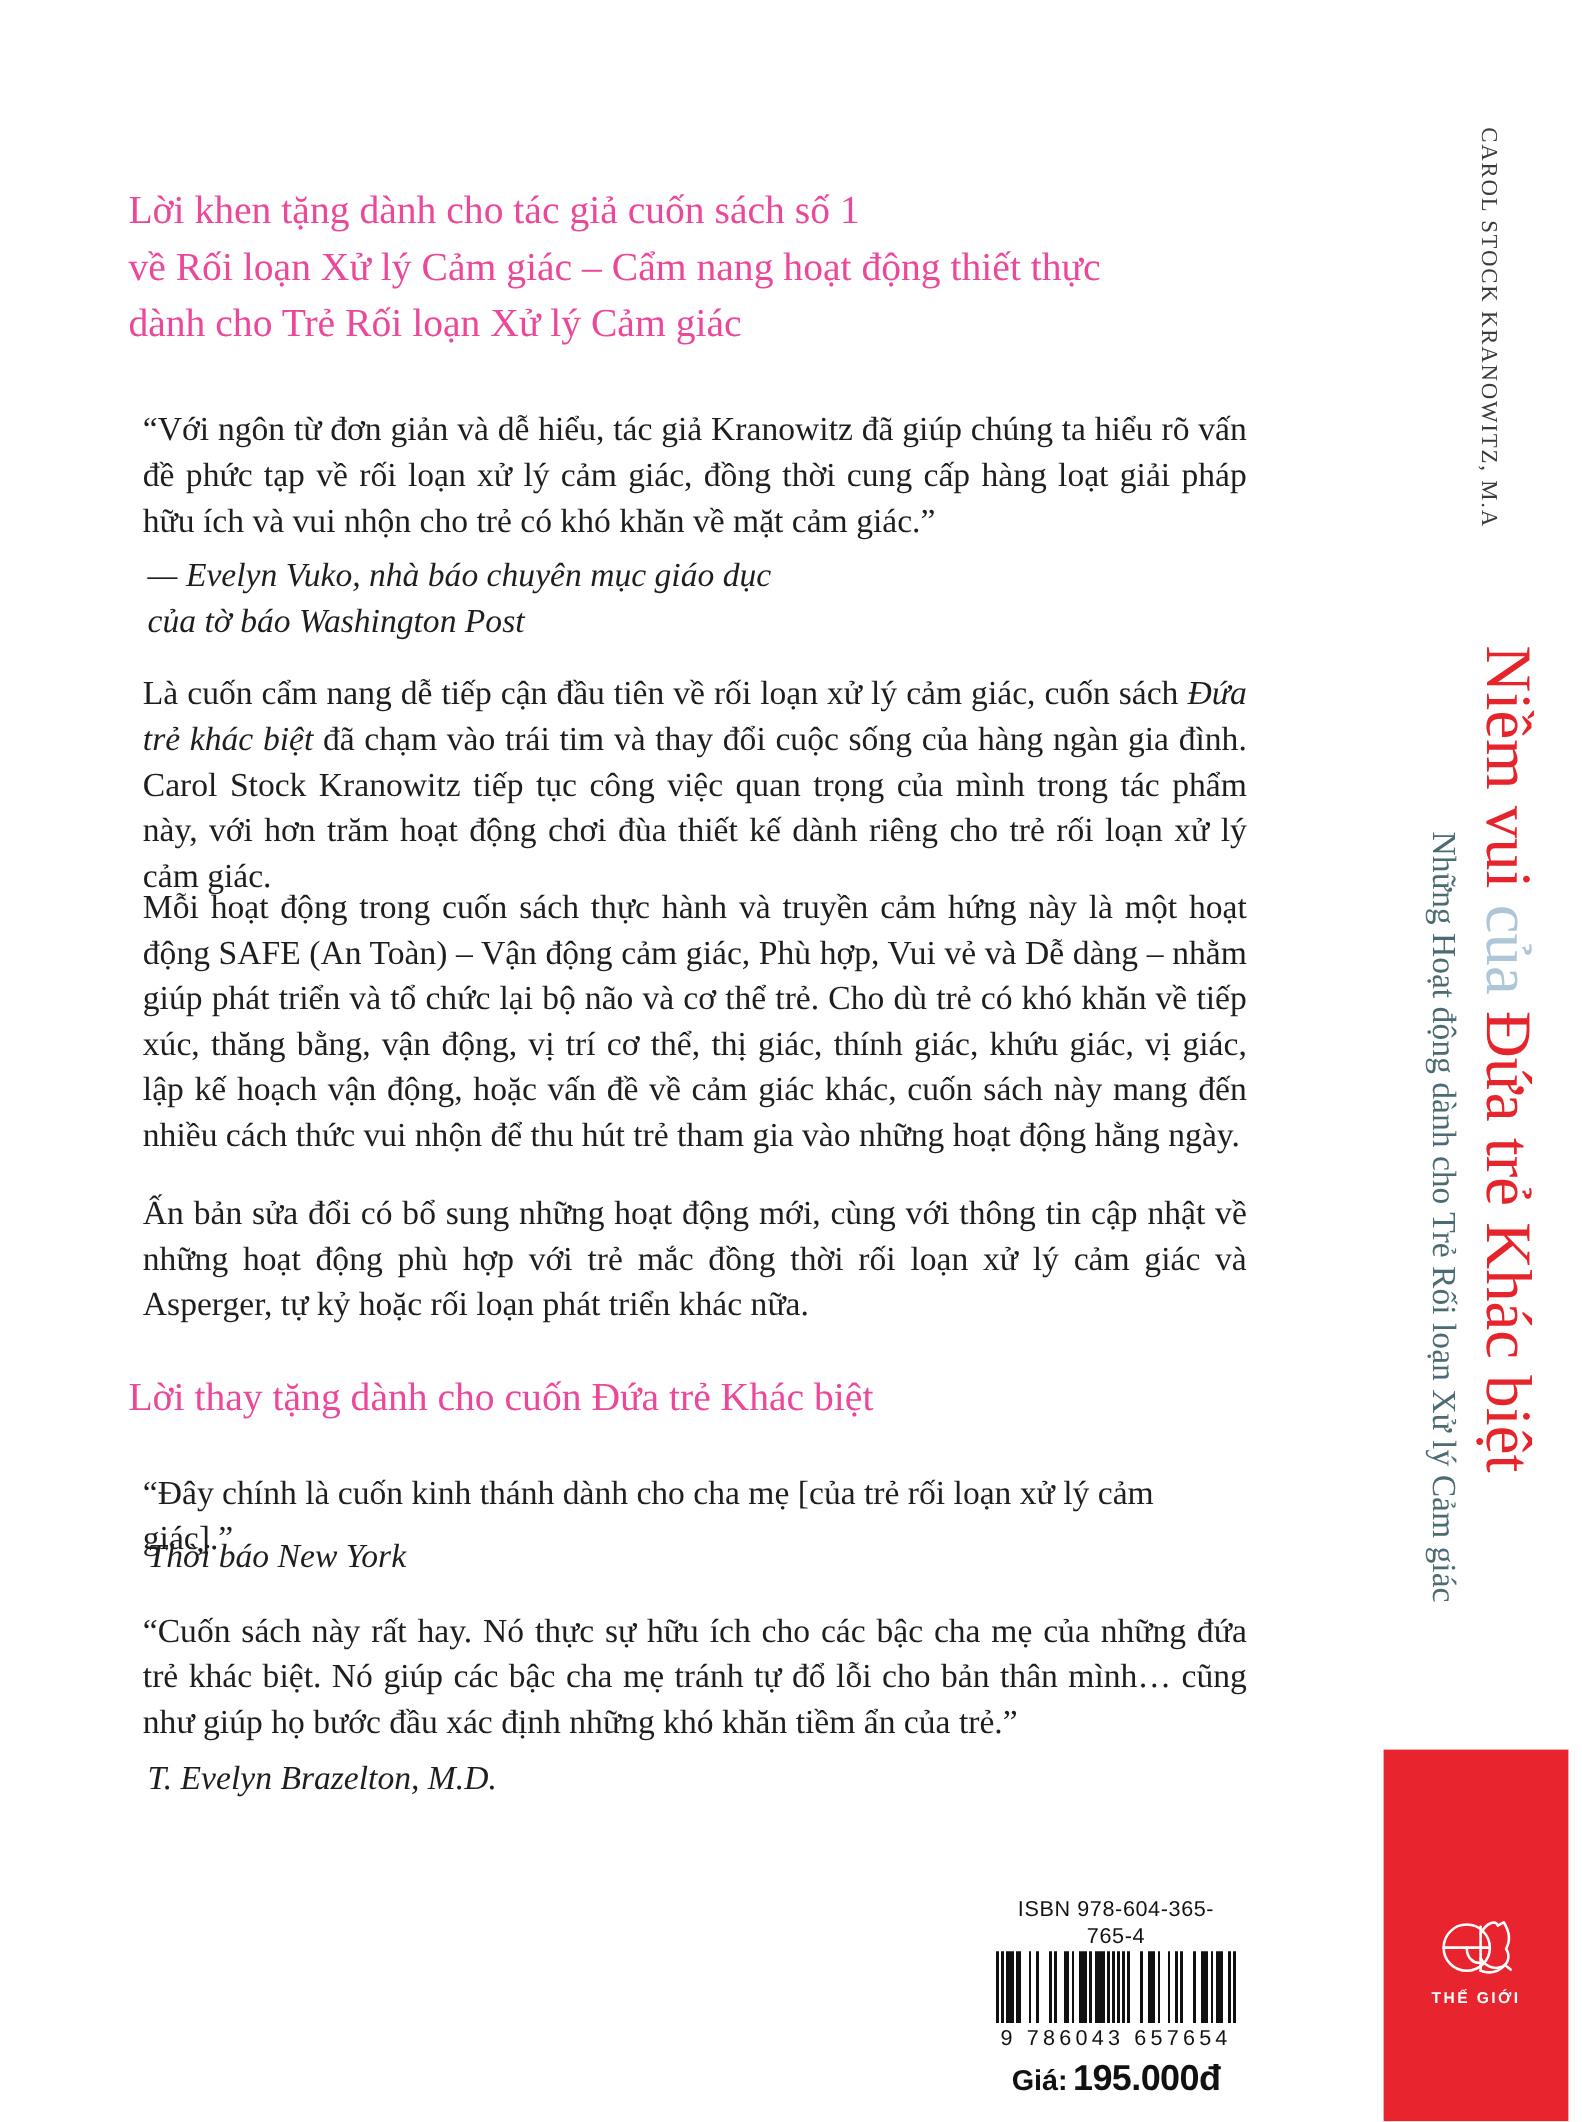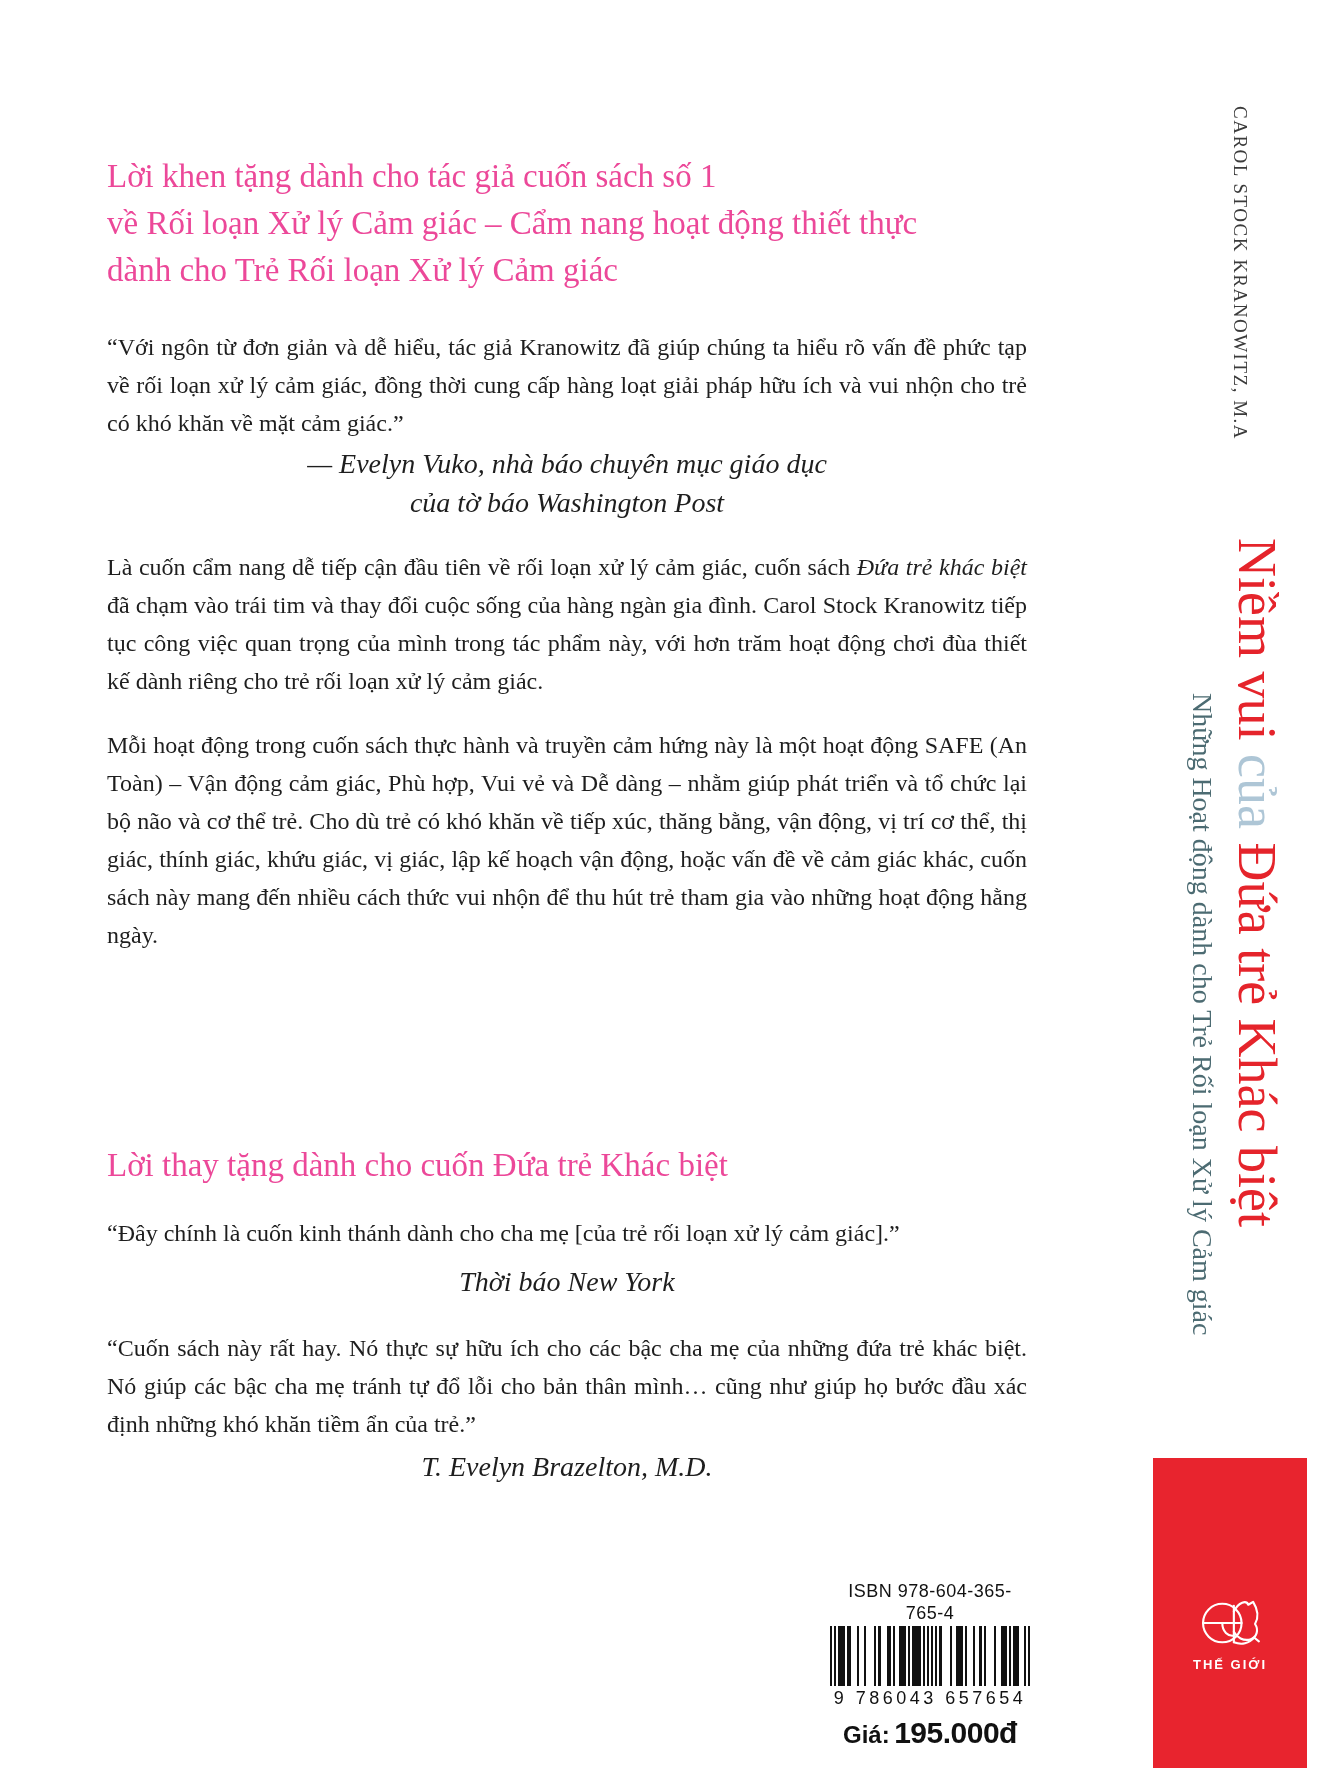--- a/index.html
+++ b/index.html
@@ -7,25 +7,25 @@
     position:relative;width:1318px;height:1768px;background:#ffffff;overflow:hidden;
     font-family:"Liberation Serif","DejaVu Serif",serif;color:#1e1e1e;
   }
   .abs{position:absolute;}
   .col{left:107px;width:920px;}
   .red-heading{
     color:#ec4899;font-size:33px;line-height:47px;font-weight:400;
     white-space:pre-line;margin:0;
   }
   .body-par{
-    font-size:24px;line-height:38px;text-align:justify;margin:0;
+    font-size:28px;line-height:38px;text-align:justify;margin:12px;
   }
   .attribution{
-    font-size:28px;line-height:39px;font-style:italic;text-align:center;
-    white-space:pre-line;margin:0;
+    font-size:28px;line-height:39px;font-style:italic;text-align:left;
+    white-space:pre-line;margin:16px;
   }
   .quote{text-align:justify;}
   .single-line{text-align:left;}
   
   .isbn-block{left:830px;top:1532px;width:200px;text-align:center;
     font-family:"Liberation Sans","DejaVu Sans",sans-serif;color:#111;}
   .isbn-label{font-size:18px;letter-spacing:.5px;line-height:22px;margin-top:48px;}
   .barcode{display:block;margin:2px auto 0 auto;}
   .barcode-digits{font-size:18px;letter-spacing:3.5px;line-height:22px;margin-top:1px;white-space:nowrap;}
   .price-line{margin-top:7px;white-space:nowrap;}
@@ -59,20 +59,21 @@
 
   <p class="abs col body-par quote" style="top:328px;">“Với ngôn từ đơn giản và dễ hiểu, tác giả Kranowitz đã giúp chúng ta hiểu rõ vấn đề phức tạp về rối loạn xử lý cảm giác, đồng thời cung cấp hàng loạt giải pháp hữu ích và vui nhộn cho trẻ có khó khăn về mặt cảm giác.”</p>
 
   <div class="abs col attribution" style="top:444px;">— Evelyn Vuko, nhà báo chuyên mục giáo dục
 của tờ báo Washington Post</div>
 
   <p class="abs col body-par" style="top:548px;"><span>Là cuốn cẩm nang dễ tiếp cận đầu tiên về rối loạn xử lý cảm giác, cuốn sách </span><i>Đứa trẻ khác biệt</i><span> đã chạm vào trái tim và thay đổi cuộc sống của hàng ngàn gia đình. Carol Stock Kranowitz tiếp tục công việc quan trọng của mình trong tác phẩm này, với hơn trăm hoạt động chơi đùa thiết kế dành riêng cho trẻ rối loạn xử lý cảm giác.</span></p>
 
   <p class="abs col body-par" style="top:726px;">Mỗi hoạt động trong cuốn sách thực hành và truyền cảm hứng này là một hoạt động SAFE (An Toàn) – Vận động cảm giác, Phù hợp, Vui vẻ và Dễ dàng – nhằm giúp phát triển và tổ chức lại bộ não và cơ thể trẻ. Cho dù trẻ có khó khăn về tiếp xúc, thăng bằng, vận động, vị trí cơ thể, thị giác, thính giác, khứu giác, vị giác, lập kế hoạch vận động, hoặc vấn đề về cảm giác khác, cuốn sách này mang đến nhiều cách thức vui nhộn để thu hút trẻ tham gia vào những hoạt động hằng ngày.</p>
 
+  <p class="abs col body-par" style="top:981px;">Ấn bản sửa đổi có bổ sung những hoạt động mới, cùng với thông tin cập nhật về những hoạt động phù hợp với trẻ mắc đồng thời rối loạn xử lý cảm giác và Asperger, tự kỷ hoặc rối loạn phát triển khác nữa.</p>
 
   <h2 class="abs col red-heading" style="top:1142px;">Lời thay tặng dành cho cuốn Đứa trẻ Khác biệt</h2>
 
   <p class="abs col body-par single-line" style="top:1214px;">“Đây chính là cuốn kinh thánh dành cho cha mẹ [của trẻ rối loạn xử lý cảm giác].”</p>
 
   <div class="abs col attribution" style="top:1262px;">Thời báo New York</div>
 
   <p class="abs col body-par quote" style="top:1329px;">“Cuốn sách này rất hay. Nó thực sự hữu ích cho các bậc cha mẹ của những đứa trẻ khác biệt. Nó giúp các bậc cha mẹ tránh tự đổ lỗi cho bản thân mình… cũng như giúp họ bước đầu xác định những khó khăn tiềm ẩn của trẻ.”</p>
 
   <div class="abs col attribution" style="top:1447px;">T. Evelyn Brazelton, M.D.</div>

